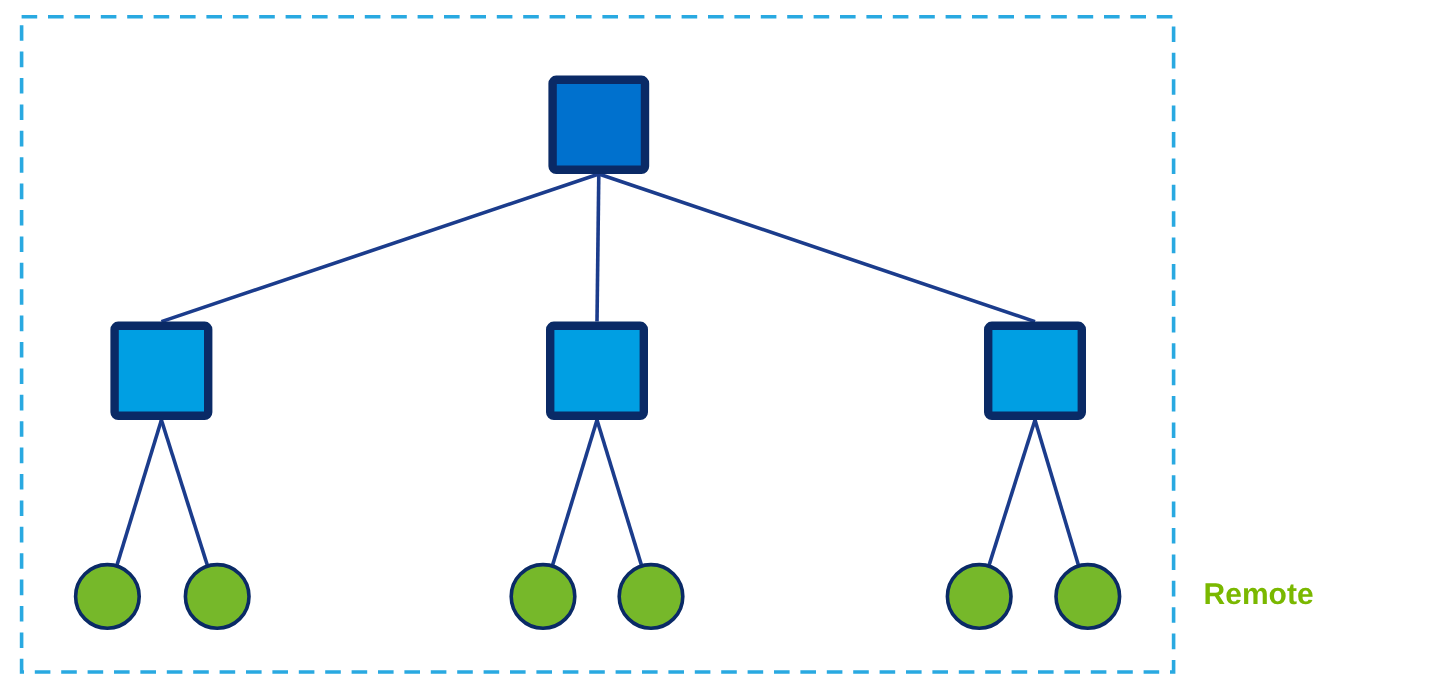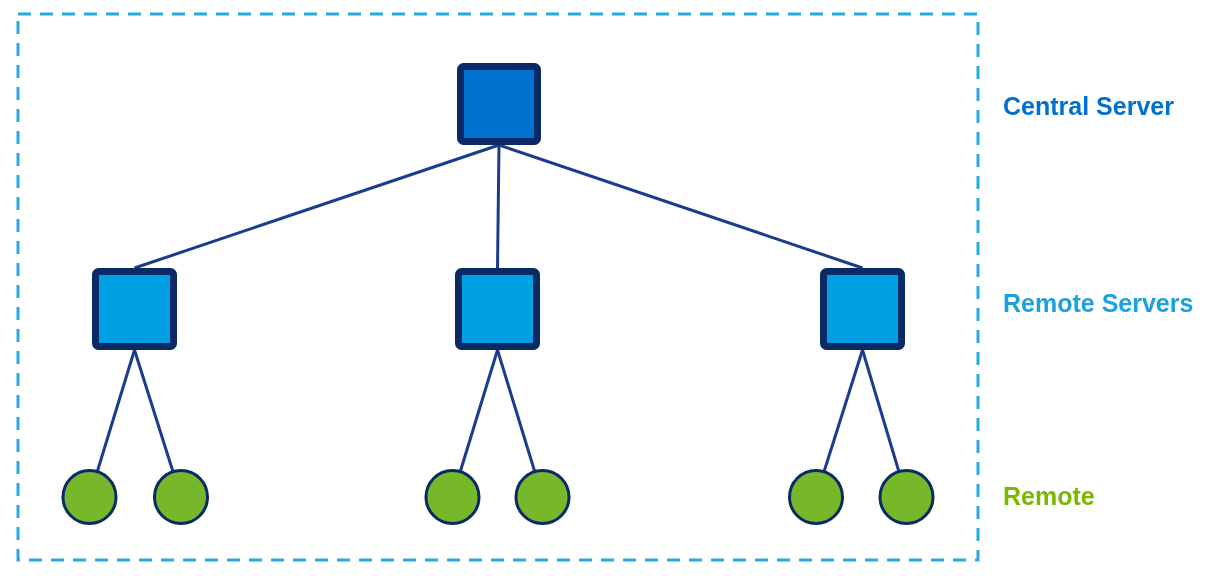--- a/index.html
+++ b/index.html
@@ -49,16 +49,14 @@
       <rect x="458.5" y="271.5" width="78" height="75" rx="3" fill="#009fe3" stroke="#0a2a66" stroke-width="7"></rect>
       <rect x="823.5" y="271.5" width="78" height="75" rx="3" fill="#009fe3" stroke="#0a2a66" stroke-width="7"></rect>
       <circle cx="89.5" cy="497" r="26.5" fill="#76b82a" stroke="#0a2a66" stroke-width="3"></circle>
       <circle cx="181" cy="497" r="26.5" fill="#76b82a" stroke="#0a2a66" stroke-width="3"></circle>
       <circle cx="452.5" cy="497" r="26.5" fill="#76b82a" stroke="#0a2a66" stroke-width="3"></circle>
       <circle cx="542.5" cy="497" r="26.5" fill="#76b82a" stroke="#0a2a66" stroke-width="3"></circle>
       <circle cx="816" cy="497" r="26.5" fill="#76b82a" stroke="#0a2a66" stroke-width="3"></circle>
       <circle cx="906.5" cy="497" r="26.5" fill="#76b82a" stroke="#0a2a66" stroke-width="3"></circle>
     </svg>
 
-  <div class="tier-label" style="left: 1003px; top: 106px; color: rgb(0, 113, 206);">Central Server</div>
-  <div class="tier-label" style="left: 1003px; top: 303px; color: rgb(27, 161, 224);">Remote Servers</div>
   <div class="tier-label" style="left: 1003px; top: 496px; color: rgb(122, 184, 0);">Remote</div>
 </div>
 
 </body></html>

